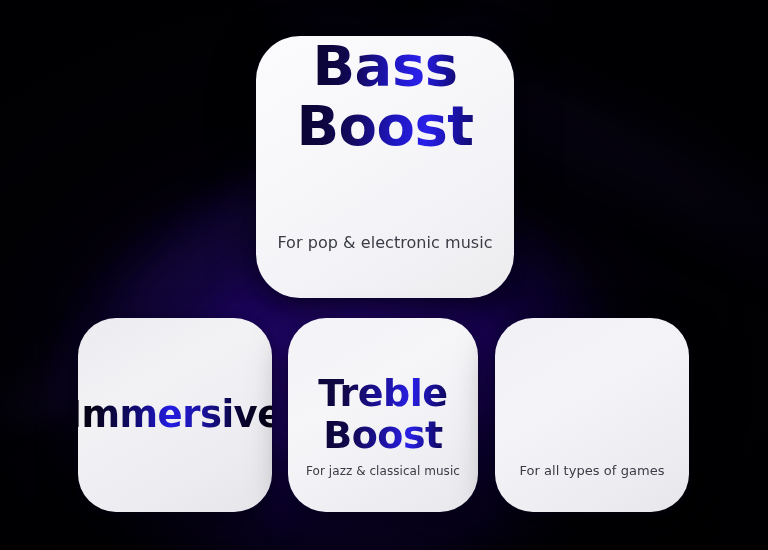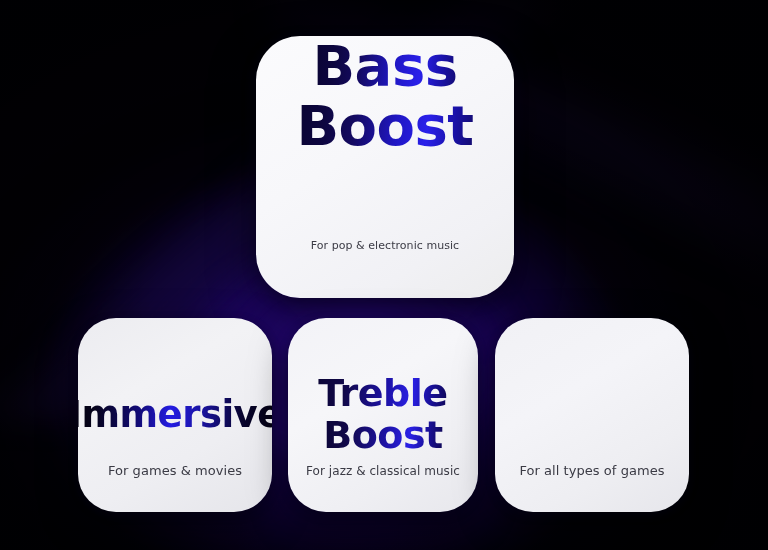--- a/index.html
+++ b/index.html
@@ -215,21 +215,21 @@
     text-align: center;
     letter-spacing: 0.05px;
     white-space: nowrap;
     margin: 0;
   }
   .sub-featured {
     position: absolute;
     bottom: 46px;
     left: 0;
     right: 0;
-    font-size: 11px;
+    font-size: 16px;
   }
   .sub-small {
     position: absolute;
     bottom: 34px;
     left: 0;
     right: 0;
     font-size: 13px;
   }
   .sub-treble { font-size: 12px; }
 
@@ -254,21 +254,20 @@
   <div class="card card-featured">
     <div class="title-row-featured">
       <div class="title title-featured">Bass</div>
       <div class="title title-featured">Boost</div>
     </div>
     <div class="subtitle sub-featured">For pop &amp; electronic music</div>
   </div>
 
   <div class="card card-small card-immersive">
     <div class="title title-immersive">Immersive</div>
-    <div class="subtitle sub-small">For games &amp; movies</div>
   </div>
 
   <div class="card card-small card-treble">
     <div class="title title-treble">Treble</div>
     <div class="title title-treble">Boost</div>
     <div class="subtitle sub-small sub-treble">For jazz &amp; classical music</div>
   </div>
 
   <div class="card card-small card-natural">
     <div class="subtitle sub-small">For all types of games</div>

